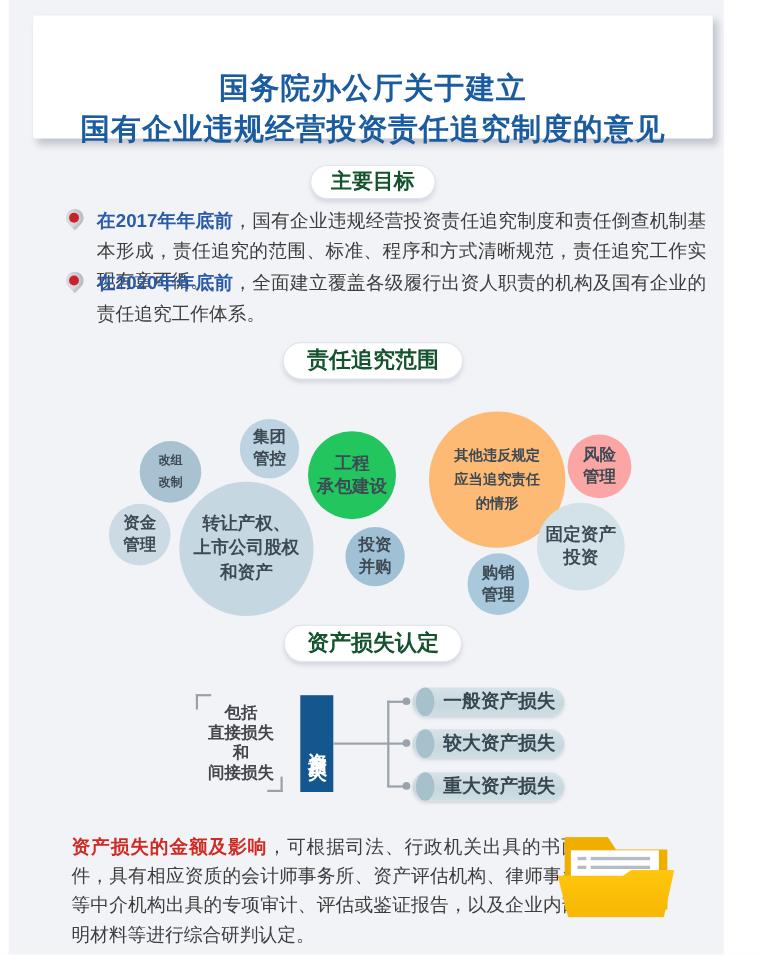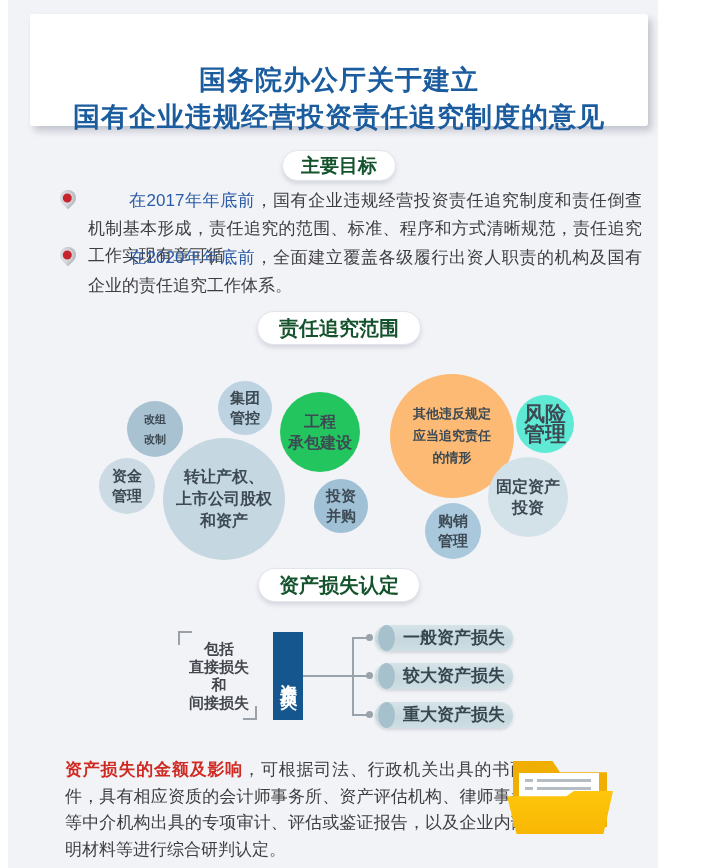--- a/index.html
+++ b/index.html
@@ -21,33 +21,33 @@
 
   
   .pin { position:absolute; width:16px; height:16px; background:#d7dade; border-radius:50% 50% 50% 0;
          transform:rotate(-45deg); box-shadow:inset -2px -2px 3px rgba(120,125,135,0.35); }
   .pin::after { content:""; position:absolute; width:9px; height:9px; background:#c8232c; border-radius:50%; top:3px; left:3px; }
   .pin1 { left:60px; top:190px; }
   .pin2 { left:60px; top:247px; }
   .goal-text { position:absolute; left:88px; width:554px; font-size:17px; line-height:27.5px; color:#3e3e40; text-align:justify; }
   .goal1 { top:187px; }
   .goal2 { top:244px; }
-  .goal-text .hl { color:#2a5ba6; font-weight:normal;margin-left:41px; }
+  .goal-text .hl { color:#2a5ba6; font-weight:bold; }
 
   
   .bubble { position:absolute; border-radius:50%; display:flex; align-items:center; justify-content:center;
             text-align:center; white-space:pre-line; color:#3d4a54; font-weight:bold;margin-top:20px; }
   .b-reorg   { left:127px; top:381px; width:56px;  height:56px;  background:#a9c2d2; font-size:11px; line-height:20px; }
   .b-group   { left:218px; top:361px; width:54px;  height:54px;  background:#bdd3e1; font-size:15px; line-height:20px; }
   .b-fund    { left:99px;  top:438px; width:56px;  height:56px;  background:#cbdae3; font-size:15px; line-height:20px; }
   .b-equity  { left:163px; top:418px; width:122px; height:122px; background:#c5d7e1; font-size:16px; line-height:22px; }
   .b-eng     { left:280px; top:372px; width:80px;  height:80px;  background:#22c55e; font-size:16px; line-height:21px; }
   .b-invest  { left:314px; top:459px; width:54px;  height:54px;  background:#a0c0d6; font-size:15px; line-height:20px; }
   .b-other   { left:390px; top:354px; width:124px; height:124px; background:#fdba74; font-size:13px; line-height:22px; }
-  .b-risk    { left:516px; top:375px; width:58px;  height:58px;  background:#5eead4; font-size:21px; line-height:20px;font-family:Liberation Serif, serif; }
+  .b-risk    { left:516px; top:375px; width:58px;  height:58px;  background:#fca5a5; font-size:15px; line-height:20px;font-family:Liberation Serif, serif; }
   .b-fixed   { left:488px; top:437px; width:80px;  height:80px;  background:#d3e1e8; font-size:16px; line-height:21px; }
   .b-sales   { left:425px; top:483px; width:56px;  height:56px;  background:#a9c8dc; font-size:15px; line-height:20px; }
 
   
   .bracket { position:absolute; width:14px; height:14px; }
   .bracket-tl { left:178px; top:631px; border-left:2px solid #9aa0a8; border-top:2px solid #9aa0a8; }
   .bracket-br { left:243px; top:706px; border-right:2px solid #9aa0a8; border-bottom:2px solid #9aa0a8; }
   .bracket-note { position:absolute; left:160px; top:640px; width:118px; text-align:center; white-space:pre-line;
                   color:#43474d; font-size:15px; line-height:18px; font-weight:bold; }
   .loss-box { position:absolute; left:273px; top:632px; width:30px; height:88px; background:#15568e;

